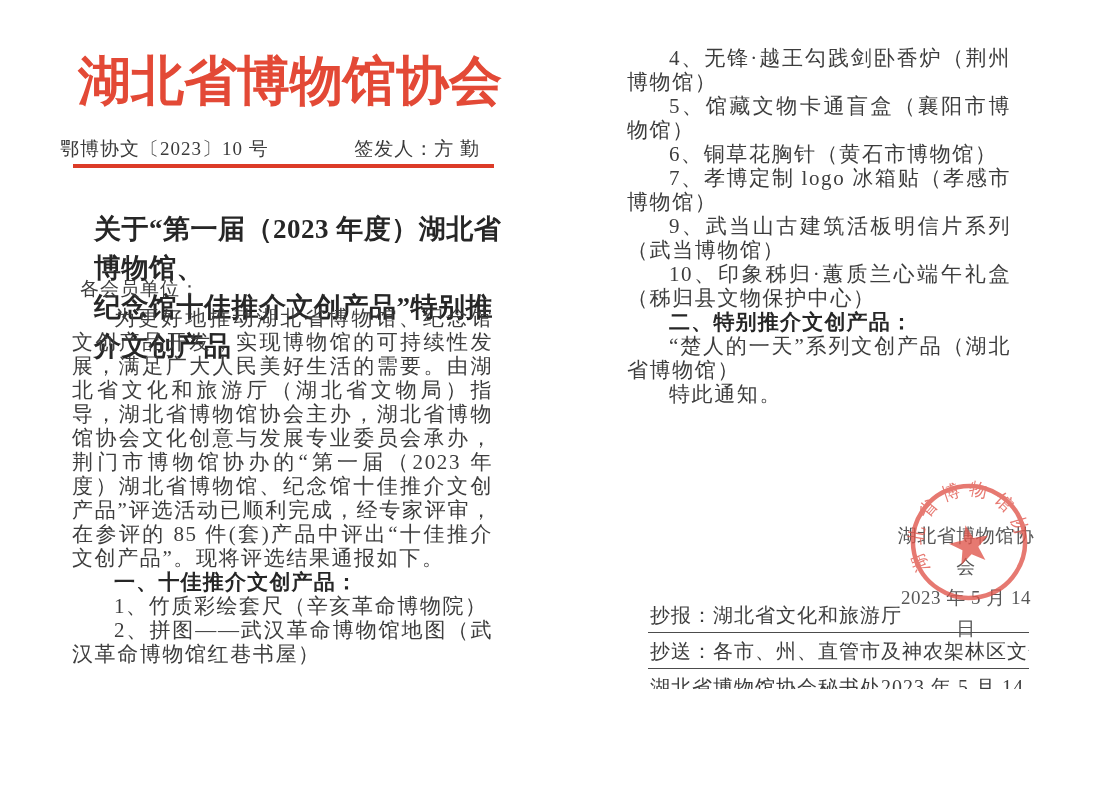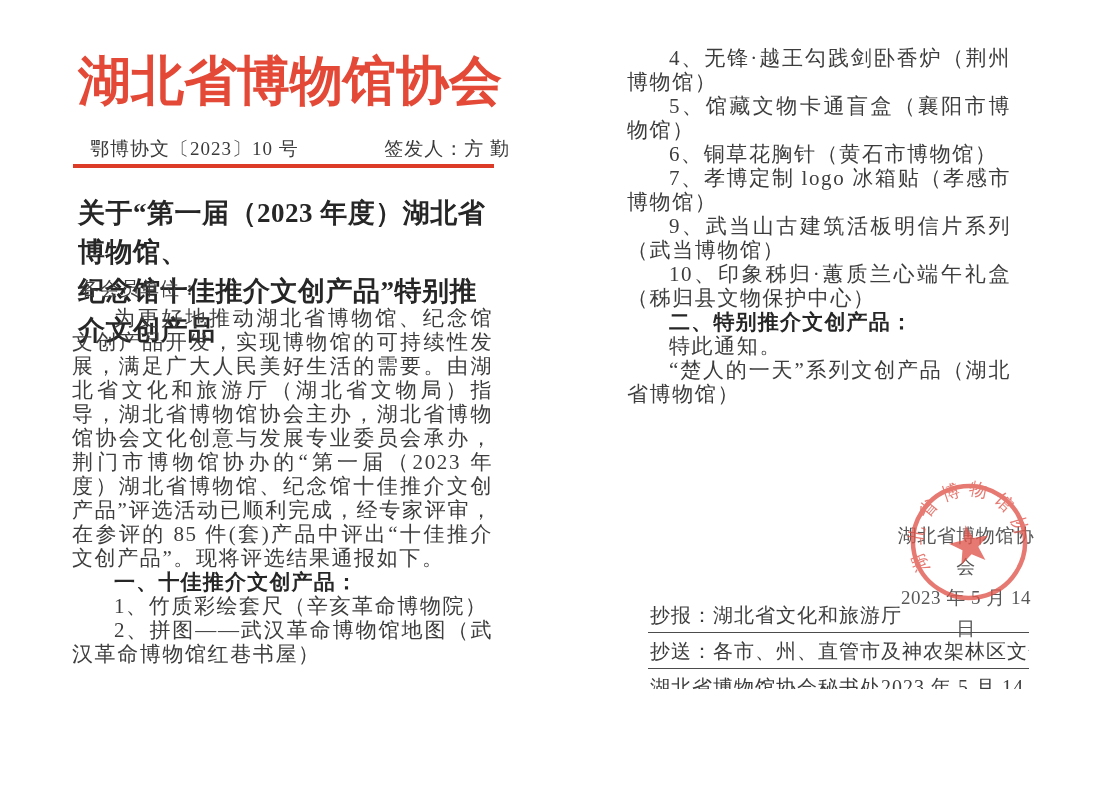--- a/index.html
+++ b/index.html
@@ -6,30 +6,30 @@
   .page {
     position:relative; width:1117px; height:689px; background:#ffffff;
     font-family:"Liberation Serif","DejaVu Serif",serif; color:#3d3d3d; overflow:hidden;
   }
   .org-title {
     position:absolute; left:78px; top:48px; width:414px;
     font-size:53px; font-weight:700; color:#e34936;
     white-space:nowrap; text-align:center; margin:0; line-height:1.25;
   }
   .doc-meta {
-    position:absolute; left:90px; top:136px; width:420px;
+    position:absolute; left:60px; top:136px; width:420px;
     display:flex; justify-content:space-between;
     font-size:19px; letter-spacing:1px; color:#3a3a3a;
   }
   .red-rule {
     position:absolute; left:73px; top:164px; width:421px; height:4px;
     background:#dc3b28;
   }
   .notice-title {
-    position:absolute; left:78px; top:194px; width:424px; margin:0;
+    position:absolute; left:78px; top:194px; width:424px; margin:16px;
     font-size:27px; line-height:39px; font-weight:700; color:#262626; letter-spacing:0.5px;
   }
   .salutation {
     position:absolute; left:80px; top:276px; margin:0;
     font-size:19px; letter-spacing:1px; color:#3d3d3d;
   }
   .left-body  { position:absolute; left:72px;  top:306px; width:421px; }
   .right-body { position:absolute; left:627px; top:46px;  width:384px; }
   .para {
     margin:0; font-size:21px; line-height:24px; letter-spacing:1.6px;
@@ -82,22 +82,22 @@
   </div>
 
   <div class="right-body">
     <p class="para">4、无锋·越王勾践剑卧香炉（荆州博物馆）</p>
     <p class="para">5、馆藏文物卡通盲盒（襄阳市博物馆）</p>
     <p class="para">6、铜草花胸针（黄石市博物馆）</p>
     <p class="para">7、孝博定制 logo 冰箱贴（孝感市博物馆）</p>
     <p class="para">9、武当山古建筑活板明信片系列（武当博物馆）</p>
     <p class="para">10、印象秭归·蕙质兰心端午礼盒（秭归县文物保护中心）</p>
     <p class="para bold">二、特别推介文创产品：</p>
+    <p class="para">“楚人的一天”系列文创产品（湖北省博物馆）</p>
     <p class="para">特此通知。</p>
-    <p class="para">“楚人的一天”系列文创产品（湖北省博物馆）</p>
   </div>
 
   <div class="sig">
     <div>湖北省博物馆协会</div>
     <div>2023 年 5 月 14 日</div>
   </div>
 
   <svg class="stamp" viewBox="0 0 132 132">
     <g opacity="0.78" transform="rotate(-12 66 66)">
       <circle cx="66" cy="66" r="56" fill="none" stroke="#e0544a" stroke-width="4.5"></circle>

